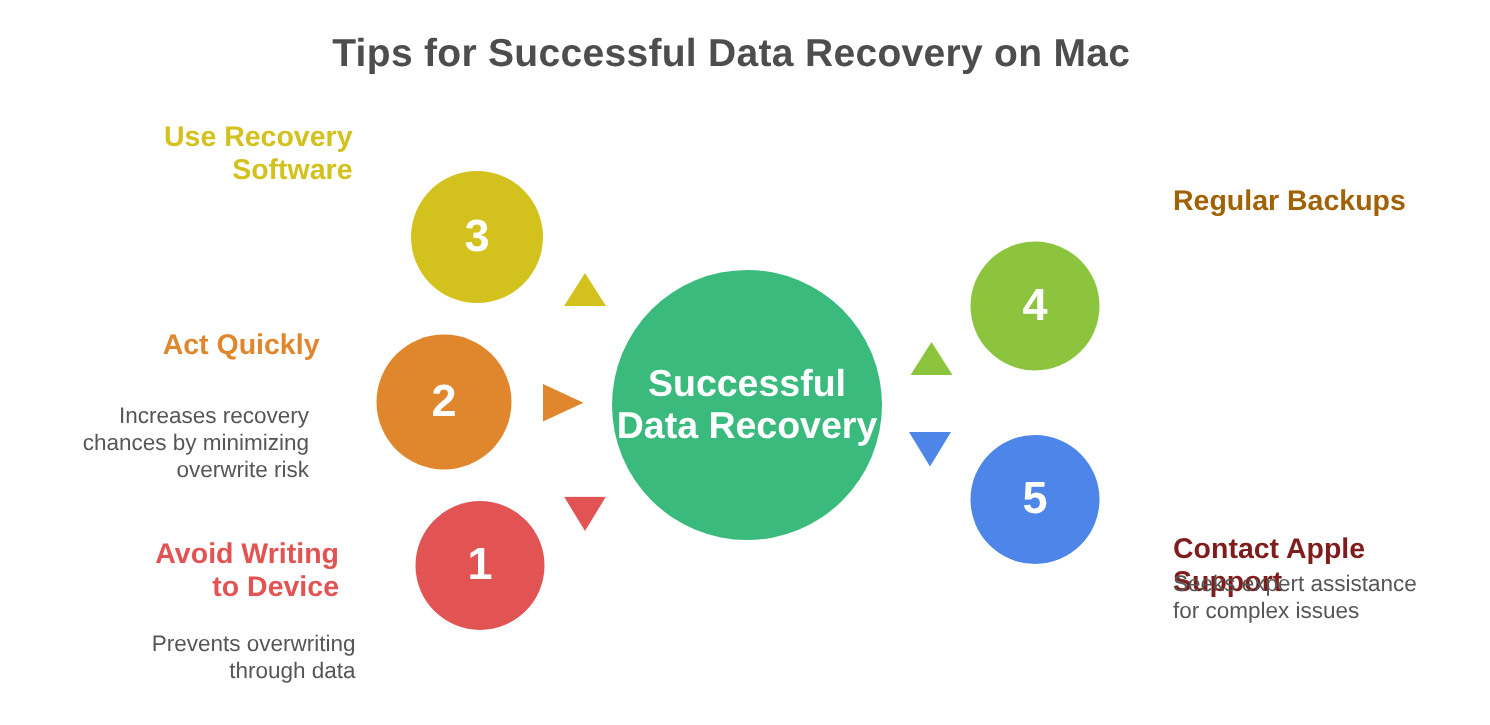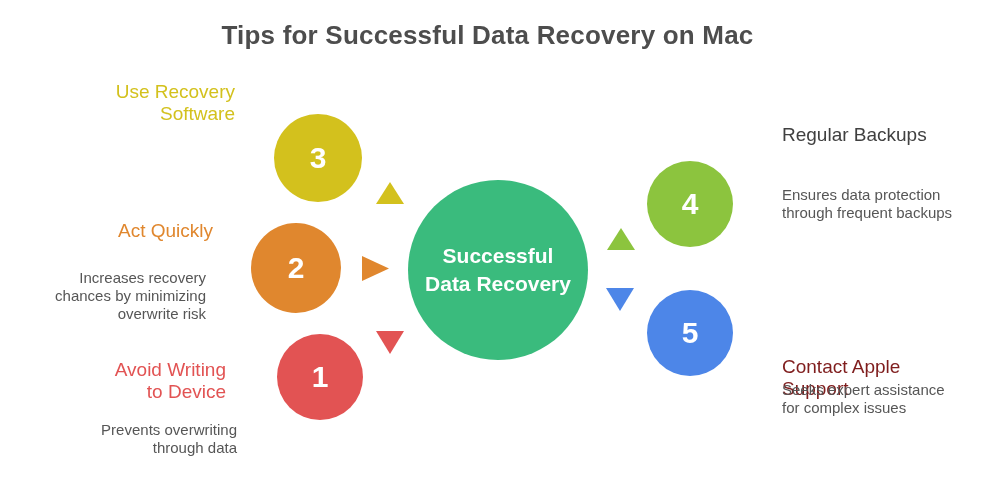--- a/index.html
+++ b/index.html
@@ -31,21 +31,21 @@
     justify-content: center;
   }
   .step-num {
     color: #ffffff;
     font-size: 30px;
     font-weight: bold;
   }
   .center-circle { left: 408px; top: 180px; width: 180px; height: 180px; }
   .center-label {
     color: #ffffff;
-    font-size: 21px;
+    font-size: 25px;
     font-weight: bold;
     line-height: 28px;
     text-align: center;
     white-space: pre-line;
   }
   .pos-c1 { left: 277px; top: 334px; width: 86px; height: 86px; }
   .pos-c2 { left: 251px; top: 223px; width: 90px; height: 90px; }
   .pos-c3 { left: 274px; top: 114px; width: 88px; height: 88px; }
   .pos-c4 { left: 647px; top: 161px; width: 86px; height: 86px; }
   .pos-c5 { left: 647px; top: 290px; width: 86px; height: 86px; }
@@ -54,21 +54,21 @@
   .arrow-down  { clip-path: polygon(0 0, 100% 0, 50% 100%); }
   .arrow-right { clip-path: polygon(0 0, 100% 50%, 0 100%); }
   .pos-a1 { left: 376px; top: 331px; width: 28px; height: 23px; }
   .pos-a2 { left: 362px; top: 256px; width: 27px; height: 25px; }
   .pos-a3 { left: 376px; top: 182px; width: 28px; height: 22px; }
   .pos-a4 { left: 607px; top: 228px; width: 28px; height: 22px; }
   .pos-a5 { left: 606px; top: 288px; width: 28px; height: 23px; }
   .heading {
     position: absolute;
     font-size: 19px;
-    font-weight: normal;
+    font-weight: bold;
     line-height: 22px;
     white-space: pre-line;
   }
   .desc {
     position: absolute;
     font-size: 15px;
     line-height: 18px;
     color: #565656;
     white-space: pre-line;
   }
@@ -119,23 +119,21 @@
     <span class="step-num">3</span>
   </div>
   <div class="arrow arrow-up pos-a3" style="background-color: rgb(211, 193, 29);"></div>
   <div class="heading align-r pos-h3" style="color: rgb(211, 193, 29);">Use Recovery
 Software</div>
 
   <div class="circle pos-c4" style="background-color: rgb(140, 196, 62);">
     <span class="step-num">4</span>
   </div>
   <div class="arrow arrow-up pos-a4" style="background-color: rgb(140, 196, 62);"></div>
-  <div class="heading align-l pos-h4" style="color: #404040;">Regular Backups</div>
-  <div class="desc align-l pos-d4">Ensures data protection
-through frequent backups</div>
+  <div class="heading align-l pos-h4" style="color: #a16207;">Regular Backups</div>
 
   <div class="circle pos-c5" style="background-color: rgb(77, 134, 232);">
     <span class="step-num">5</span>
   </div>
   <div class="arrow arrow-down pos-a5" style="background-color: rgb(77, 134, 232);"></div>
   <div class="heading align-l pos-h5" style="color: #7f1d1d; margin-top: 48px;">Contact Apple
 Support</div>
   <div class="desc align-l pos-d5">Seeks expert assistance
 for complex issues</div>
 

